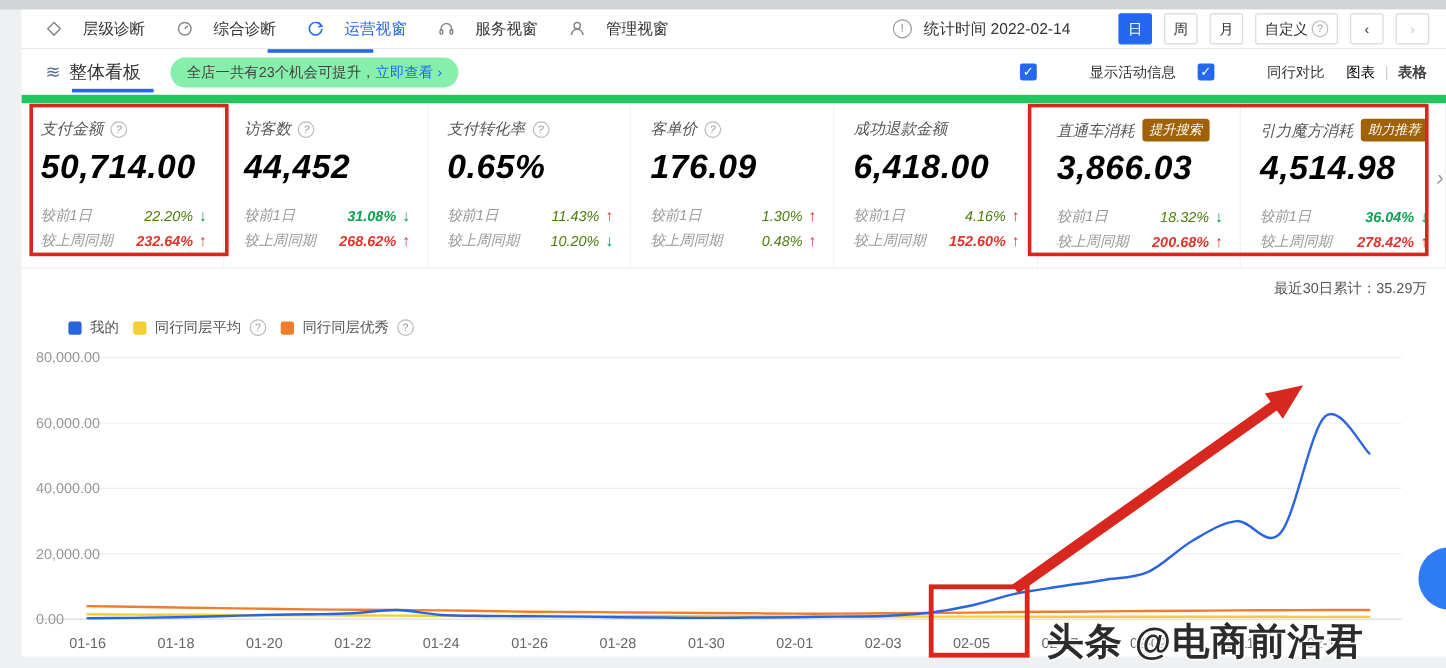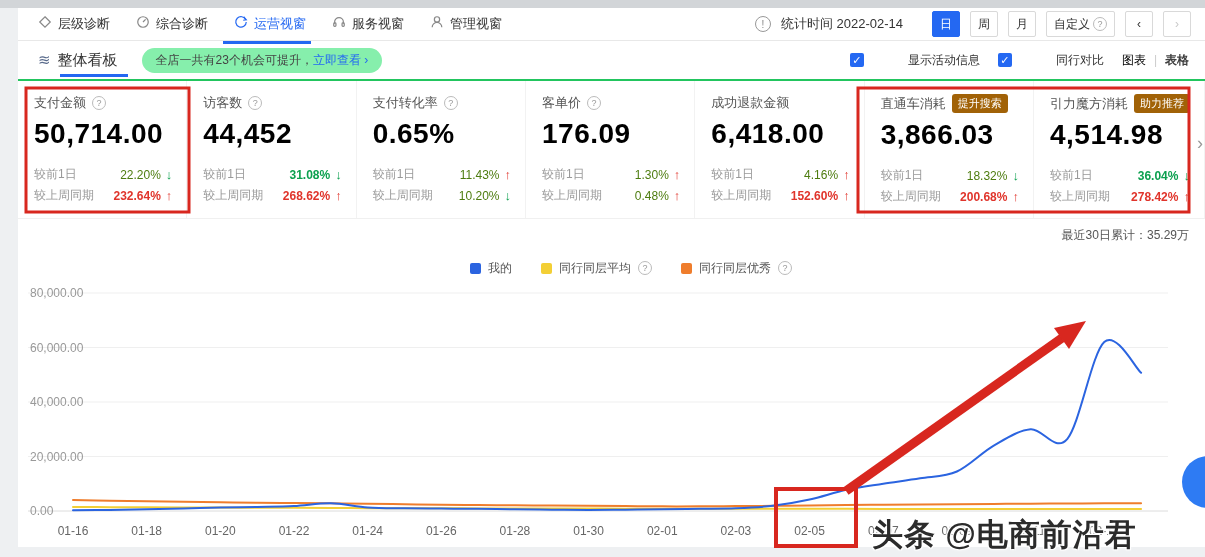--- a/index.html
+++ b/index.html
@@ -2,68 +2,68 @@
 <html><head>
 <meta charset="utf-8">
 <style>
   html,body{margin:0;padding:0;background:#eef0f2;font-family:"Liberation Sans","DejaVu Sans",sans-serif;}
   #page{position:relative;width:1205px;height:557px;overflow:hidden;background:#eef0f2;}
   #top-strip{position:absolute;left:0;top:0;width:1205px;height:8px;background:#d2d5d8;}
   #app{position:absolute;left:18px;top:8px;width:1187px;height:539px;background:#fff;}
 
   
   .navbar{height:32px;display:flex;align-items:center;padding:0 14px 0 20px;border-bottom:1px solid #e8e8e8;position:relative;}
-  .nav-item{display:flex;gap:6px;font-size:13px;color:#333;margin-right:26px;cursor:pointer;}
+  .nav-item{display:flex;align-items:center;gap:17px;font-size:13px;color:#333;margin-right:26px;cursor:pointer;}
   .nav-item svg{width:14px;height:14px;stroke:#888;fill:none;stroke-width:1.4;}
   .nav-item.active{color:#2468f2;}
   .nav-item.active svg{stroke:#2468f2;}
   .nav-underline{position:absolute;left:205px;top:33px;width:88px;height:3px;background:#2468f2;}
   .nav-right{margin-left:auto;display:flex;align-items:center;gap:10px;}
   .info-circ{display:inline-flex;align-items:center;justify-content:center;width:14px;height:14px;border:1px solid #999;border-radius:50%;font-size:10px;color:#888;}
-  .stat-time{font-size:13px;color:#333;margin-right:19px;}
+  .stat-time{font-size:13px;color:#333;margin-right:30px;}
   .pbtn{min-width:28px;height:26px;padding:0 7px;display:inline-flex;align-items:center;justify-content:center;font-size:12px;color:#333;background:#fff;border:1px solid #d9d9d9;border-radius:2px;cursor:pointer;gap:3px;}
   .pbtn.active{background:#2468f2;border-color:#2468f2;color:#fff;}
   .pbtn.dis{color:#c9c9c9;}
   .help-circ{display:inline-flex;align-items:center;justify-content:center;width:12px;height:12px;border:1px solid #bbb;border-radius:50%;font-size:9px;color:#999;}
 
   
   .subheader{height:38px;display:flex;align-items:center;padding:0 16px 0 20px;position:relative;}
   .board-title{display:flex;align-items:center;gap:7px;font-size:15px;color:#333;}
   .waves{color:#5a6b8c;font-size:15px;}
   .board-underline{position:absolute;left:42px;top:33px;width:68px;height:3px;background:#2468f2;}
   .opp-pill{margin-left:24px;background:#86efac;border-radius:14px;padding:4px 14px;font-size:12px;color:#444;display:flex;align-items:center;}
   .opp-link{color:#2468f2;cursor:pointer;}
   .sub-right{margin-left:auto;display:flex;align-items:center;gap:8px;font-size:12px;color:#333;}
   .cb{width:14px;height:14px;background:#2468f2;border-radius:2px;color:#fff;font-size:11px;display:inline-flex;align-items:center;justify-content:center;line-height:1;}
   .cb-label{margin-right:10px;margin-left:36px;}
   .lnk-chart{color:#000000;cursor:pointer;}
   .lnk-sep{color:#ccc;}
   .lnk-table{color:#404040;cursor:pointer;font-weight:bold;}
 
   
-  .cards{height:137px;display:flex;border-top:2px solid #22c55e;border-bottom:1px solid #f0f0f0;position:relative;}
+  .cards{height:137px;display:flex;border-top:7px solid #22c55e;border-bottom:1px solid #f0f0f0;position:relative;font-style:italic;}
   .card{flex:1;padding:13px 14px 0 16px;border-right:1px solid #f2f2f2;position:relative;}
   .card:last-child{border-right:none;}
   .card-head{display:flex;align-items:center;gap:6px;font-size:13px;color:#555;white-space:nowrap;}
   .badge{background:#a16207;color:#fff;font-size:11px;padding:2px 6px;border-radius:3px;}
   .card-value{font-size:28px;font-weight:700;color:#000000;margin-top:6px;letter-spacing:0.5px;}
   .card-rows{margin-top:14px;}
   .crow{display:flex;align-items:center;font-size:12px;color:#999;height:21px;}
   .crow .cv{margin-left:auto;}
   .cv[data-tone="plain"]{color:#4d7c0f;}
   .cv[data-tone="red"]{color:#e0342b;font-weight:700;}
   .cv[data-tone="green"]{color:#0ca04f;font-weight:700;}
   .arr{font-weight:700;margin-left:5px;font-size:13px;}
   .arr[data-atone="red"]{color:#e0342b;}
   .arr[data-atone="green"]{color:#0ca04f;}
   .cards-next{position:absolute;right:2px;top:52px;font-size:18px;color:#999;cursor:pointer;}
 
   
   .summary-row{margin-top:8px;height:16px;text-align:right;padding-right:16px;font-size:12px;color:#555;}
-  .legend-row{margin-top:18px;height:14px;display:flex;align-items:center;padding-left:39px;gap:29px;font-size:12px;color:#555;justify-content:center;}
+  .legend-row{margin-top:18px;height:14px;display:flex;align-items:center;padding-left:39px;gap:12px;font-size:12px;color:#555;}
   .legend-item{display:flex;align-items:center;gap:7px;cursor:pointer;}
   .sw{width:11px;height:11px;border-radius:2px;display:inline-block;}
   #chart{display:block;margin-top:9px;}
 
   
   #annotations{position:absolute;left:0;top:0;pointer-events:none;}
   #watermark{position:absolute;left:872px;top:514px;font-size:31px;font-weight:700;color:#2b2b2b;letter-spacing:1px;white-space:nowrap;
     text-shadow:-1px -1px 0 #fff,1px -1px 0 #fff,-1px 1px 0 #fff,1px 1px 0 #fff,0 0 4px #fff;}
   #fab{position:absolute;left:1182px;top:456px;width:52px;height:52px;border-radius:50%;background:#2e7bf3;cursor:pointer;}
 </style>

